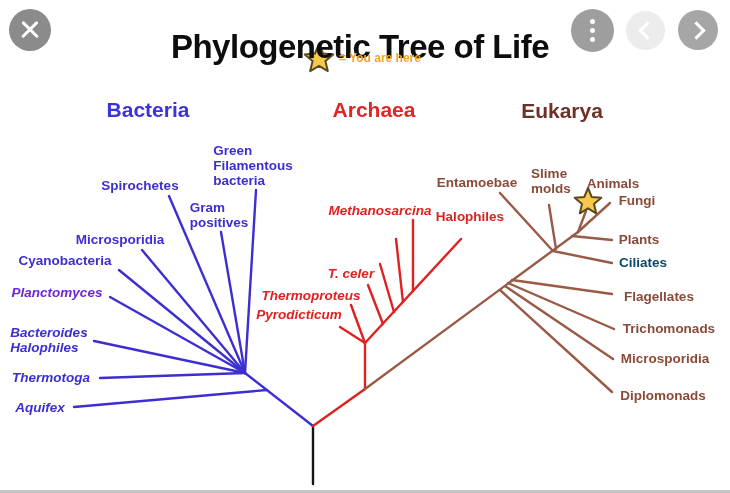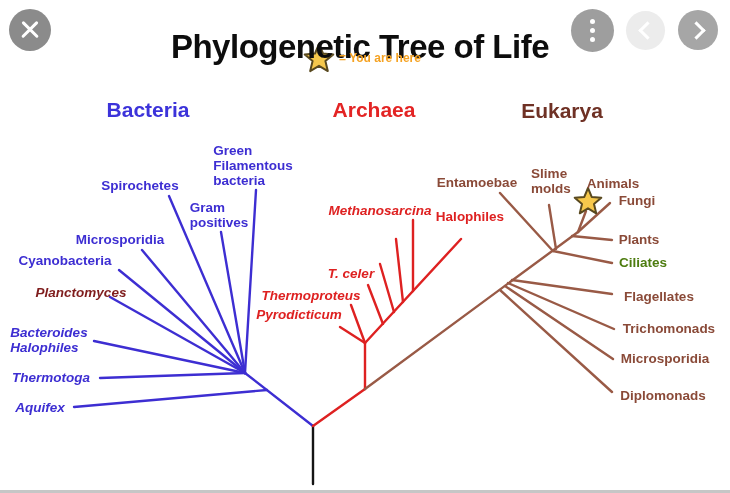--- a/index.html
+++ b/index.html
@@ -94,37 +94,37 @@
       <div class="tree-label header" style="left: 374px; top: 109px; color: rgb(227, 36, 36);">Archaea</div>
       <div class="tree-label header" style="left: 562px; top: 110px; color: rgb(111, 49, 37);">Eukarya</div>
       <div class="tree-label" style="left: 140px; top: 185px; color: rgb(61, 46, 210);">Spirochetes</div>
       <div class="tree-label" style="left: 253px; top: 165px; color: rgb(61, 46, 210);">Green
 Filamentous
 bacteria</div>
       <div class="tree-label" style="left: 219px; top: 215px; color: rgb(61, 46, 210);">Gram
 positives</div>
       <div class="tree-label" style="left: 120px; top: 239px; color: rgb(61, 46, 210);">Microsporidia</div>
       <div class="tree-label" style="left: 65px; top: 260px; color: rgb(61, 46, 210);">Cyanobacteria</div>
-      <div class="tree-label italic" style="left: 57px; top: 292px; color: #7f1d1d; margin-left: 24px;">Planctomyces</div>
+      <div class="tree-label italic" style="left: 57px; top: 292px; color: #6d28d9;">Planctomyces</div>
       <div class="tree-label italic" style="left: 49px; top: 340px; color: rgb(61, 46, 210);">Bacteroides
 Halophiles</div>
       <div class="tree-label italic" style="left: 51px; top: 377px; color: rgb(61, 46, 210);">Thermotoga</div>
       <div class="tree-label italic" style="left: 40px; top: 407px; color: rgb(61, 46, 210);">Aquifex</div>
       <div class="tree-label italic" style="left: 380px; top: 210px; color: rgb(222, 33, 33);">Methanosarcina</div>
       <div class="tree-label italic" style="left: 351px; top: 273px; color: rgb(222, 33, 33);">T. celer</div>
       <div class="tree-label italic" style="left: 311px; top: 295px; color: rgb(222, 33, 33);">Thermoproteus</div>
       <div class="tree-label italic" style="left: 299px; top: 314px; color: rgb(222, 33, 33);">Pyrodicticum</div>
       <div class="tree-label" style="left: 470px; top: 216px; color: rgb(222, 33, 33);">Halophiles</div>
       <div class="tree-label" style="left: 477px; top: 182px; color: rgb(138, 74, 56);">Entamoebae</div>
       <div class="tree-label" style="left: 551px; top: 181px; color: rgb(138, 74, 56);">Slime
 molds</div>
       <div class="tree-label" style="left: 613px; top: 183px; color: rgb(138, 74, 56);">Animals</div>
       <div class="tree-label" style="left: 637px; top: 200px; color: rgb(138, 74, 56);">Fungi</div>
       <div class="tree-label" style="left: 639px; top: 239px; color: rgb(138, 74, 56);">Plants</div>
-      <div class="tree-label" style="left: 643px; top: 262px; color: #4d7c0f;">Ciliates</div>
+      <div class="tree-label" style="left: 643px; top: 262px; color: #0c4a6e;">Ciliates</div>
       <div class="tree-label" style="left: 659px; top: 296px; color: rgb(138, 74, 56);">Flagellates</div>
       <div class="tree-label" style="left: 669px; top: 328px; color: rgb(138, 74, 56);">Trichomonads</div>
       <div class="tree-label" style="left: 665px; top: 358px; color: rgb(138, 74, 56);">Microsporidia</div>
       <div class="tree-label" style="left: 663px; top: 395px; color: rgb(138, 74, 56);">Diplomonads</div>
     </div>
 
   <button class="circle-btn close-btn" aria-label="Close">
     <span class="x-icon"></span>
   </button>
 

